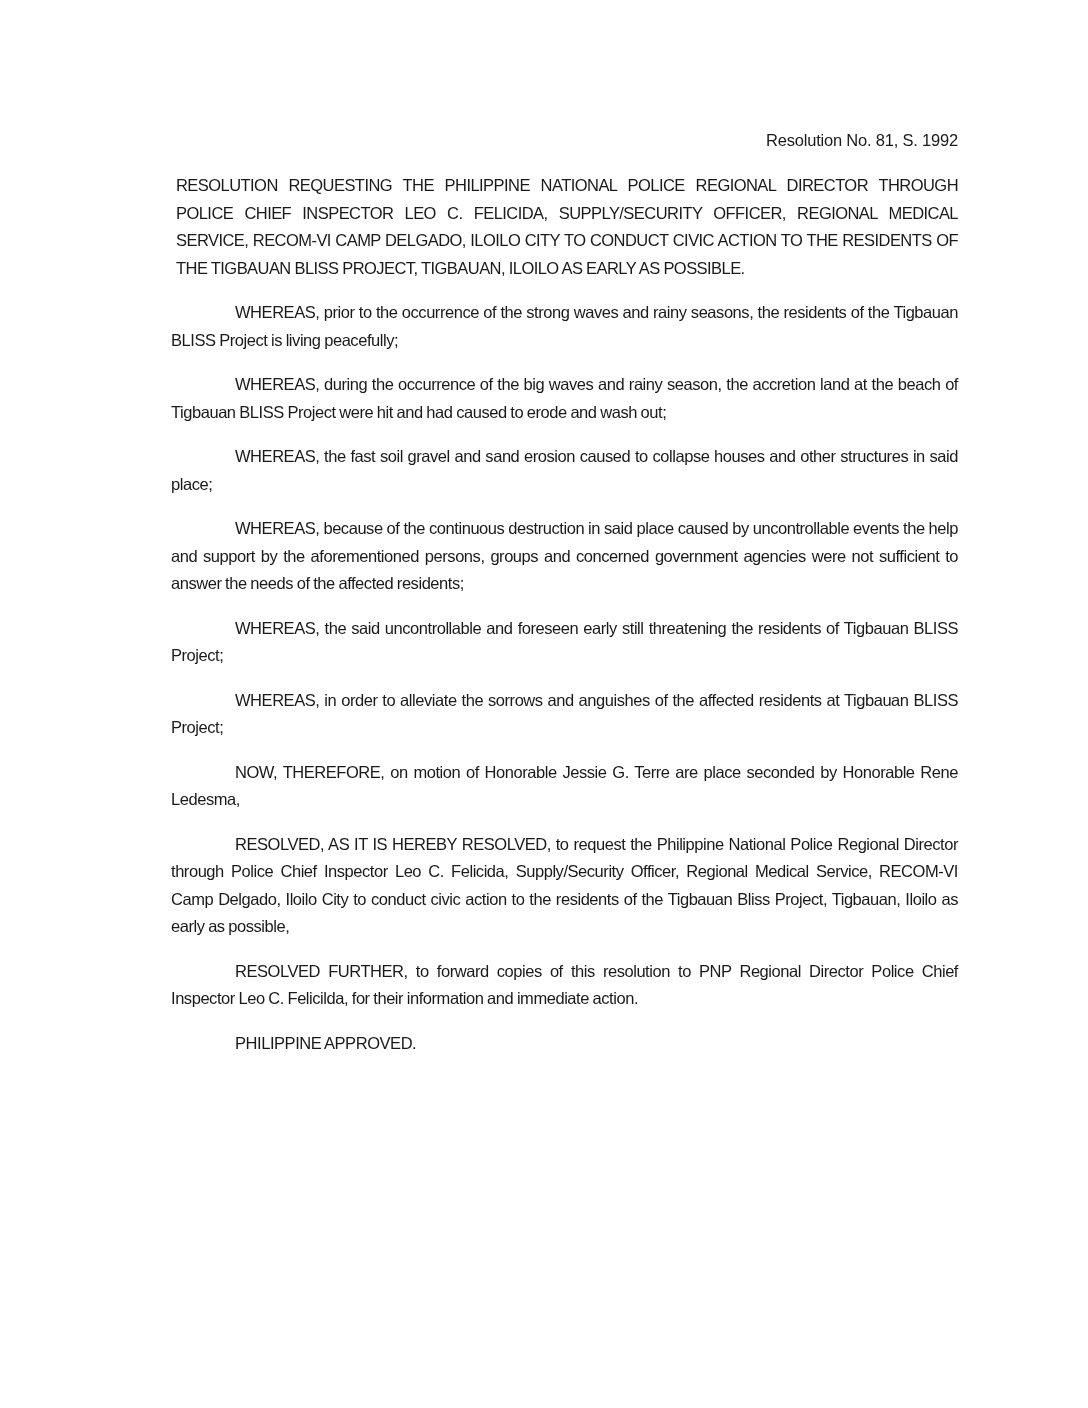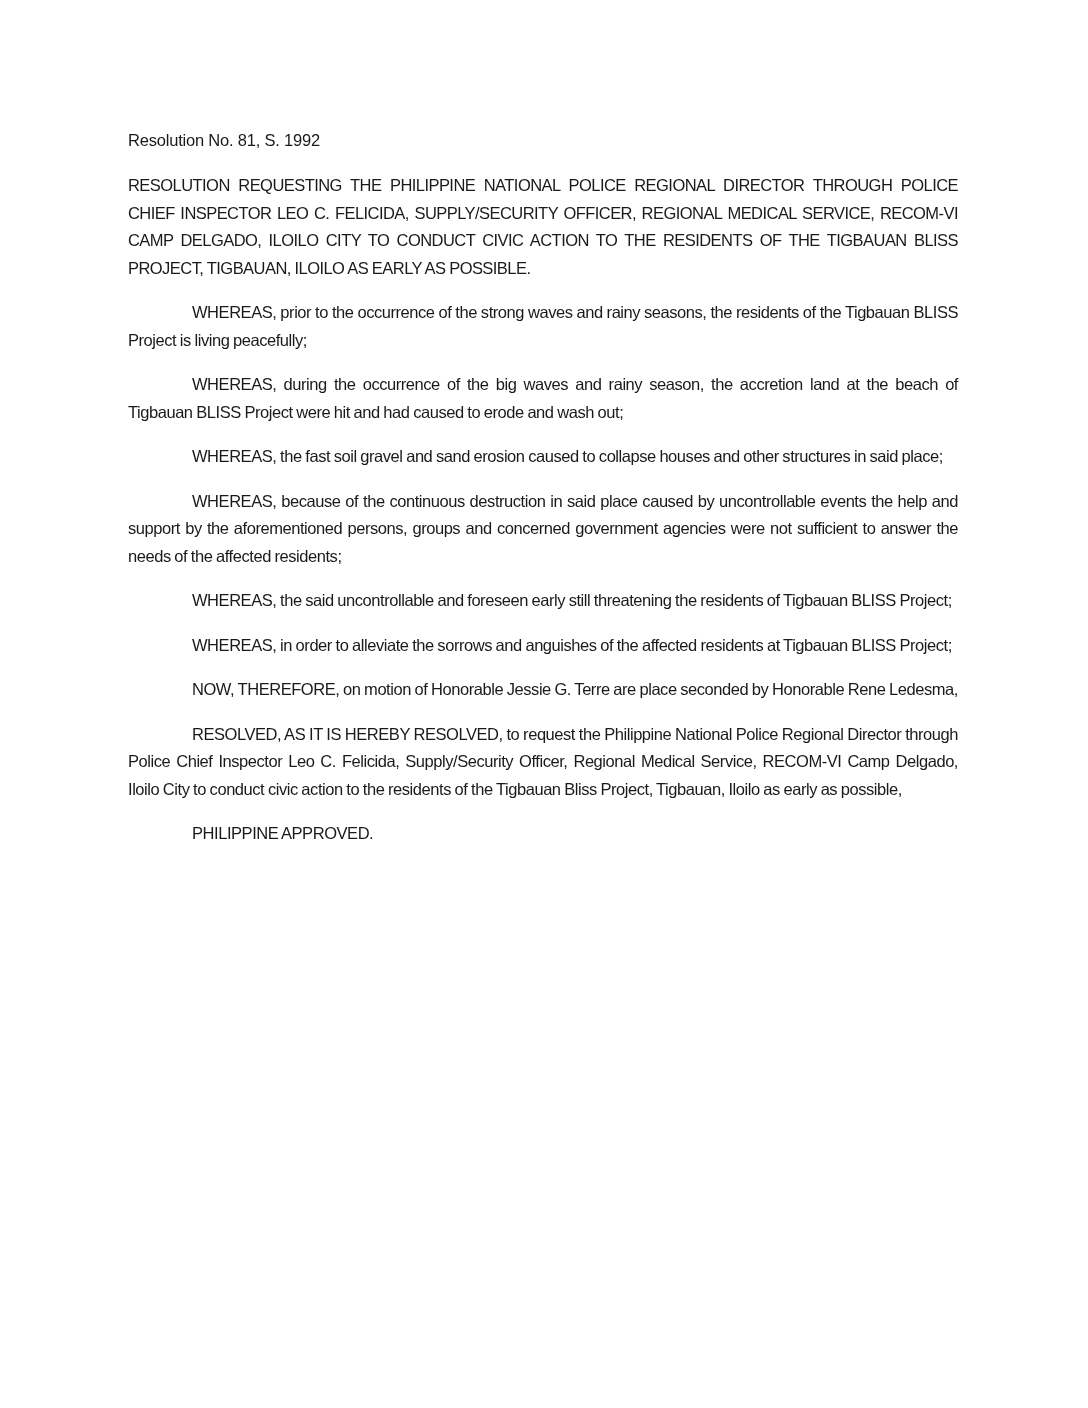--- a/index.html
+++ b/index.html
@@ -15,50 +15,53 @@
       color: #1a1a1a;
       font-family: "Liberation Sans", sans-serif;
     }
     .page {
       position: absolute;
       left: 128px;
       top: 128px;
       width: 830px;
     }
     .title {
-      text-align: left;
+      text-align: right;
       font-size: 16.5px;
       line-height: 24px;
       margin: 0 0 20px 0;
       letter-spacing: -0.2px;
     }
     p {
       margin: 0 0 17px 0;
       font-size: 16.5px;
       line-height: 27.5px;
       text-align: justify;
       letter-spacing: -0.45px;
       word-spacing: -0.5px;
     }
     p.indent {
       text-indent: 64px;
+      margin-left: 43px;
     }
     p.heading {
       letter-spacing: -0.55px;
       word-spacing: -0.3px;
+      margin-left: 48px;
     }
   </style>
 </head>
 <body>
 
 <div class="page">
   <div class="title">Resolution No. 81, S. 1992</div>
   <p class="heading">RESOLUTION REQUESTING THE PHILIPPINE NATIONAL POLICE REGIONAL DIRECTOR THROUGH POLICE CHIEF INSPECTOR LEO C. FELICIDA, SUPPLY/SECURITY OFFICER, REGIONAL MEDICAL SERVICE, RECOM-VI CAMP DELGADO, ILOILO CITY TO CONDUCT CIVIC ACTION TO THE RESIDENTS OF THE TIGBAUAN BLISS PROJECT, TIGBAUAN, ILOILO AS EARLY AS POSSIBLE.</p>
   <p class="indent">WHEREAS, prior to the occurrence of the strong waves and rainy seasons, the residents of the Tigbauan BLISS Project is living peacefully;</p>
   <p class="indent">WHEREAS, during the occurrence of the big waves and rainy season, the accretion land at the beach of Tigbauan BLISS Project were hit and had caused to erode and wash out;</p>
   <p class="indent">WHEREAS, the fast soil gravel and sand erosion caused to collapse houses and other structures in said place;</p>
   <p class="indent">WHEREAS, because of the continuous destruction in said place caused by uncontrollable events the help and support by the aforementioned persons, groups and concerned government agencies were not sufficient to answer the needs of the affected residents;</p>
   <p class="indent">WHEREAS, the said uncontrollable and foreseen early still threatening the residents of Tigbauan BLISS Project;</p>
   <p class="indent">WHEREAS, in order to alleviate the sorrows and anguishes of the affected residents at Tigbauan BLISS Project;</p>
   <p class="indent">NOW, THEREFORE, on motion of Honorable Jessie G. Terre are place seconded by Honorable Rene Ledesma,</p>
   <p class="indent">RESOLVED, AS IT IS HEREBY RESOLVED, to request the Philippine National Police Regional Director through Police Chief Inspector Leo C. Felicida, Supply/Security Officer, Regional Medical Service, RECOM-VI Camp Delgado, Iloilo City to conduct civic action to the residents of the Tigbauan Bliss Project, Tigbauan, Iloilo as early as possible,</p>
+  <p class="indent">RESOLVED FURTHER, to forward copies of this resolution to PNP Regional Director Police Chief Inspector Leo C. Felicilda, for their information and immediate action.</p>
   <p class="indent">PHILIPPINE APPROVED.</p>
 </div>
 
 </body></html>

